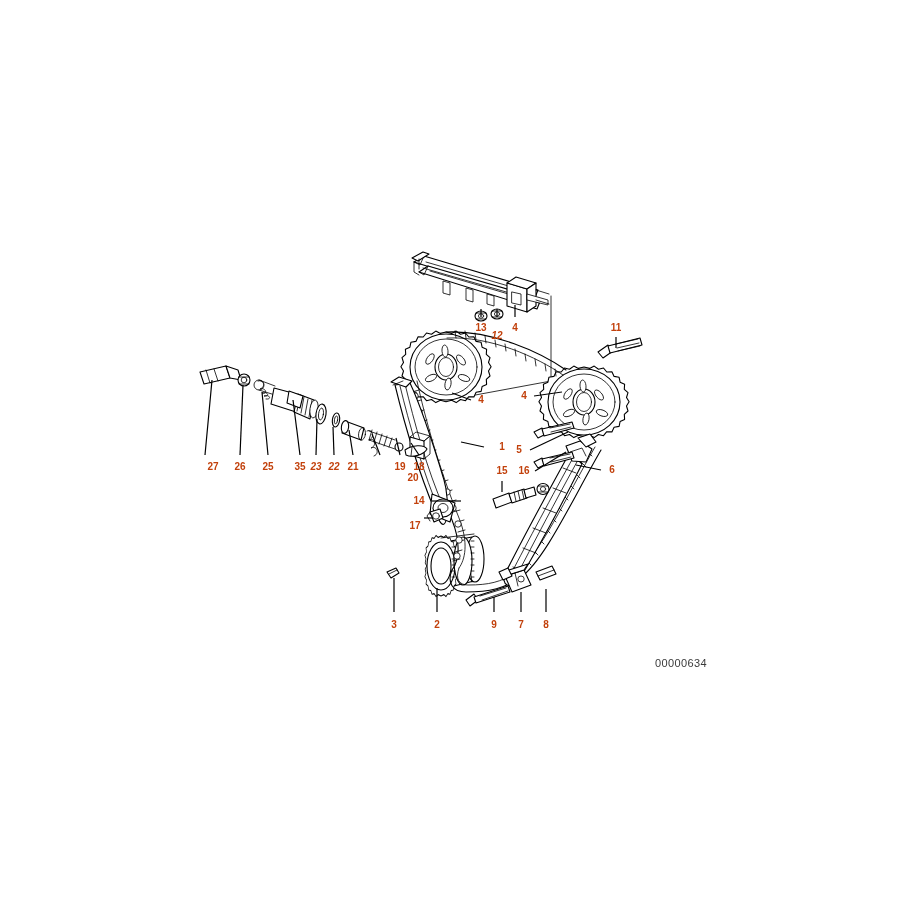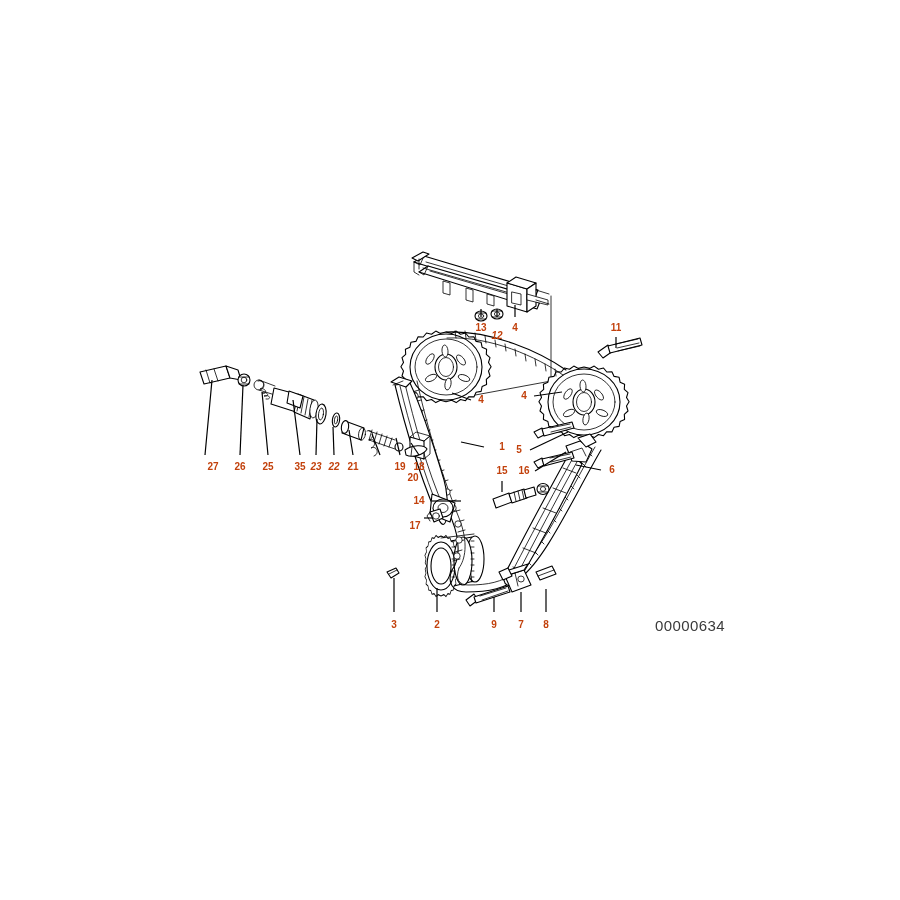--- a/index.html
+++ b/index.html
@@ -36,26 +36,27 @@
     font-weight: bold;
     color: #c2410c;
     line-height: 1;
     white-space: nowrap;
     transform: translate(-50%, -50%);
     user-select: none;
   }
   .drawing-no {
     position: absolute;
     font-family: "Liberation Sans", sans-serif;
-    font-size: 15px;
+    font-size: 11px;
     font-weight: normal;
     color: #3a3a3a;
     letter-spacing: 0.4px;
     white-space: nowrap;
     user-select: none;
+    margin-top: 40px;
   }
   svg .ln {
     fill: none;
     stroke: #000000;
     stroke-width: 1.1;
     stroke-linecap: round;
     stroke-linejoin: round;
   }
   svg .ln-thin {
     fill: none;

